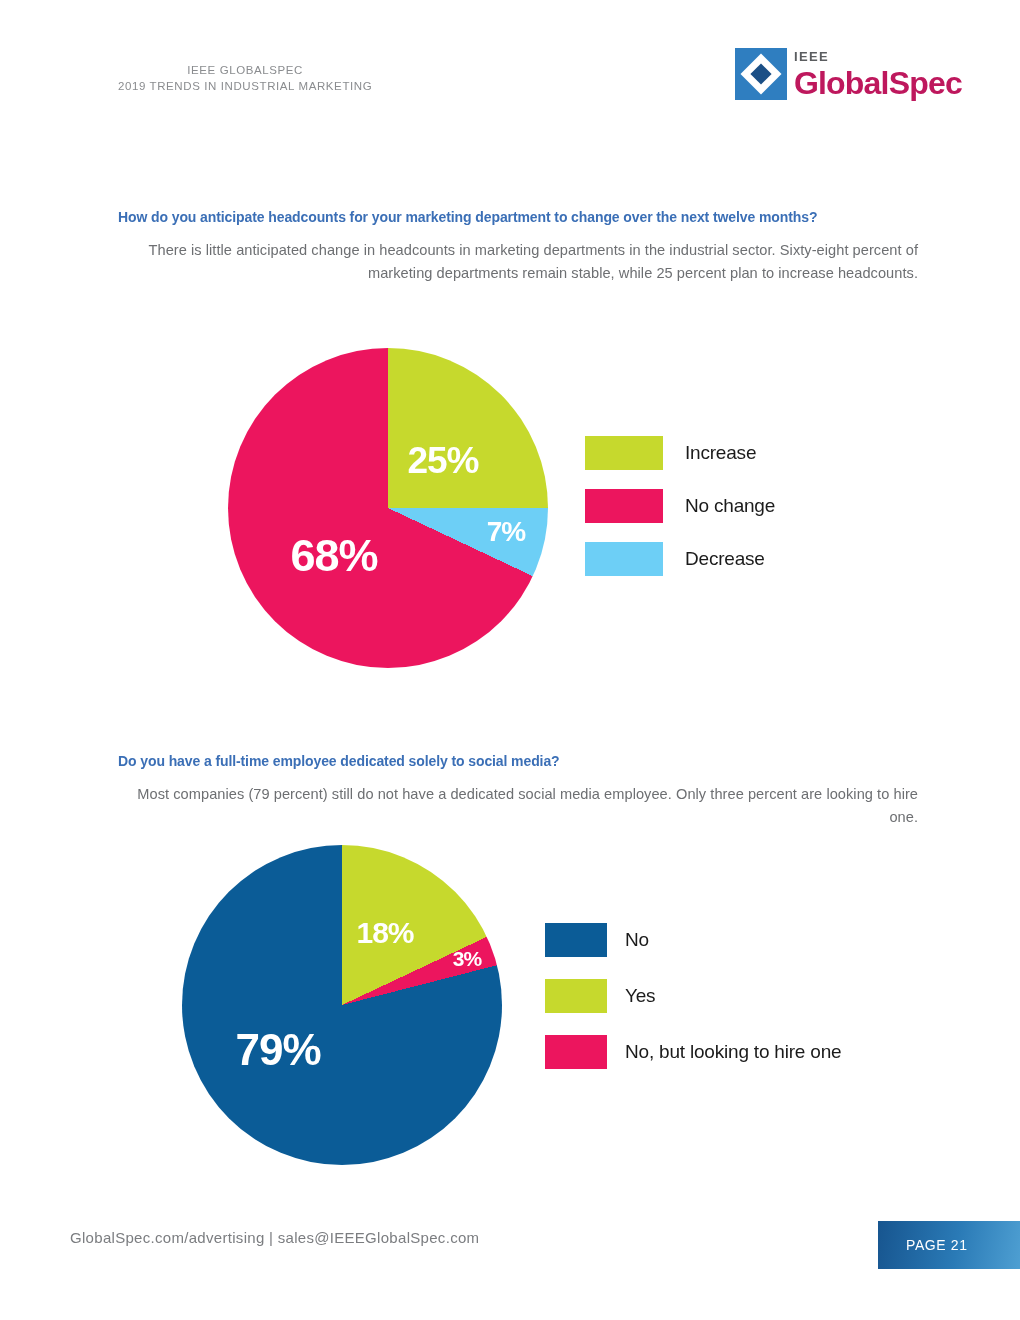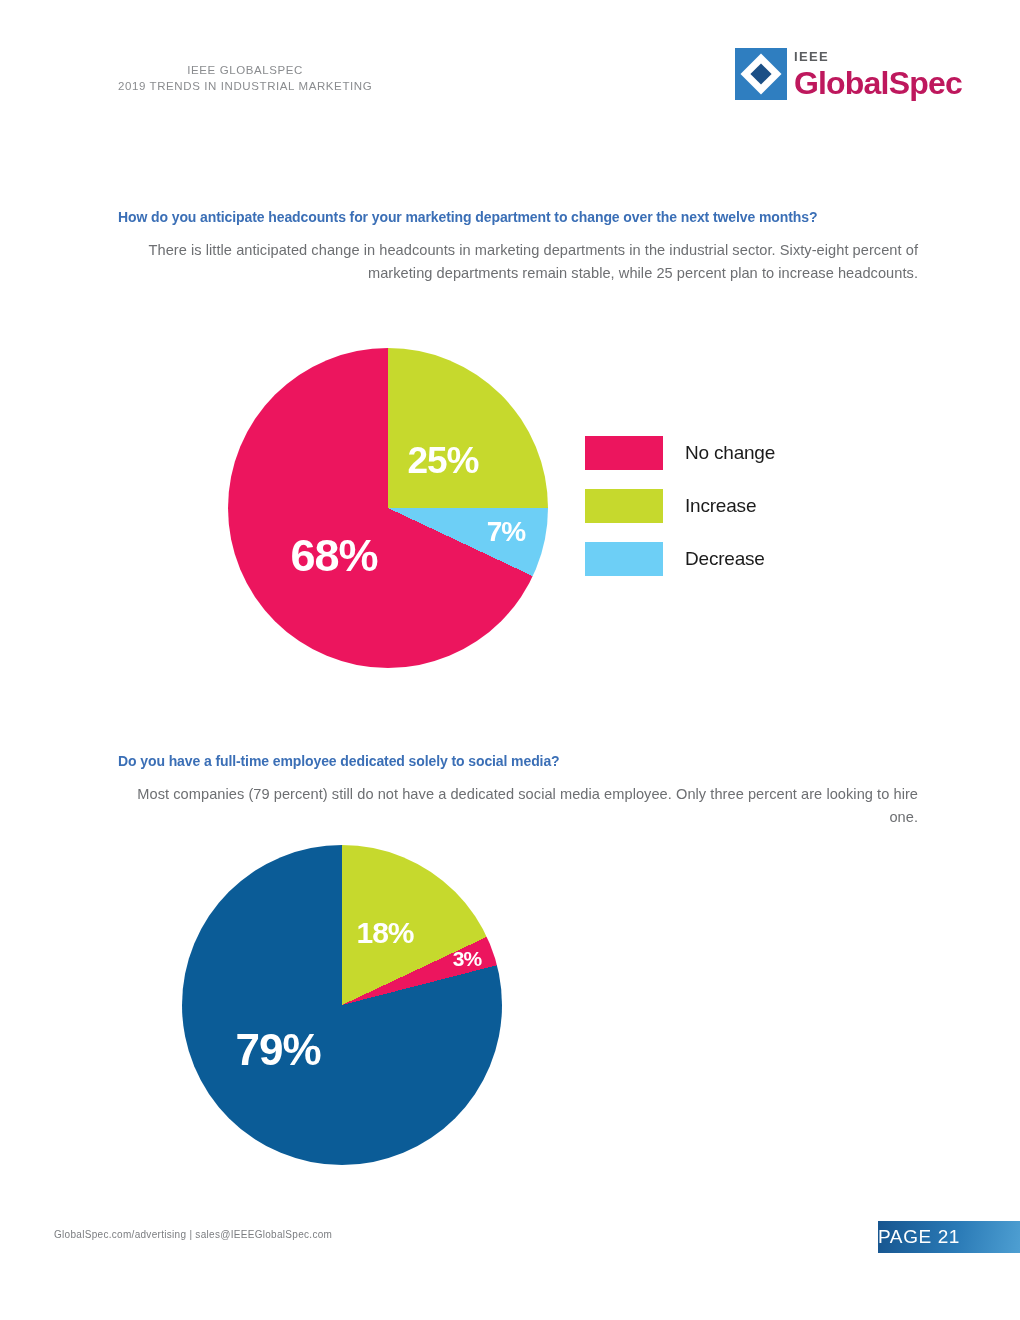--- a/index.html
+++ b/index.html
@@ -136,40 +136,41 @@
     margin-left: 22px;
     font-size: 19px;
     color: #1b1b1b;
     white-space: nowrap;
     letter-spacing: -0.2px;
   }
 
   
   .footer-text {
     position: absolute;
-    left: 54px;
+    left: 70px;
     top: 1229px;
-    font-size: 10px;
+    font-size: 15px;
     color: #7b7d80;
     letter-spacing: 0.3px;
     white-space: nowrap;
     text-align: right;
   }
   .page-badge {
     position: absolute;
     left: 878px;
     top: 1221px;
     width: 142px;
-    height: 32px;
+    height: 48px;
     background: linear-gradient(100deg, #17558f 0%, #2a7ab6 55%, #4e9fd2 100%);
     color: #ffffff;
-    font-size: 19px;
+    font-size: 14px;
     letter-spacing: 0.6px;
     display: flex;
     align-items: center;
+    padding-left: 28px;
     box-sizing: border-box;
   }
 </style>
 </head>
 <body>
 
 <div class="header">
   <div class="header-meta">
     <div>IEEE GLOBALSPEC</div>
     <div>2019 TRENDS IN INDUSTRIAL MARKETING</div>
@@ -197,26 +198,26 @@
                  #c6d92d 0deg 90deg,
                  #6dcff6 90deg 115.2deg,
                  #ec155e 115.2deg 360deg);"></div>
 
   <div class="slice-label" style="left:215px; top:113px; font-size:37px;">25%</div>
   <div class="slice-label" style="left:278px; top:184px; font-size:28px;">7%</div>
   <div class="slice-label" style="left:106px; top:208px; font-size:45px;">68%</div>
 
   <div class="legend" style="left:357px; top:88px;">
     <div class="legend-row" style="margin-bottom:19px;">
+      <span class="legend-swatch" style="background:#c6d92d;"></span>
+      <span class="legend-label">Increase</span>
+    </div>
+    <div class="legend-row" style="margin-bottom:19px;">
       <span class="legend-swatch" style="background:#ec155e;"></span>
       <span class="legend-label">No change</span>
-    </div>
-    <div class="legend-row" style="margin-bottom:19px;">
-      <span class="legend-swatch" style="background:#c6d92d;"></span>
-      <span class="legend-label">Increase</span>
     </div>
     <div class="legend-row">
       <span class="legend-swatch" style="background:#6dcff6;"></span>
       <span class="legend-label">Decrease</span>
     </div>
   </div>
 </div>
 
 <div class="section" style="top:748px;">
   <h2 class="q-title">Do you have a full-time employee dedicated solely to social media?</h2>
@@ -228,16 +229,30 @@
   <div class="pie" style="left:0px; top:0px; width:320px; height:320px;
               background: conic-gradient(
                  #c6d92d 0deg 64.8deg,
                  #ec155e 64.8deg 75.6deg,
                  #0b5c97 75.6deg 360deg);"></div>
 
   <div class="slice-label" style="left:203px; top:88px; font-size:30px;">18%</div>
   <div class="slice-label" style="left:285px; top:114px; font-size:21px;">3%</div>
   <div class="slice-label" style="left:96px; top:205px; font-size:44px;">79%</div>
 
+  <div class="legend" style="left:363px; top:78px;">
+    <div class="legend-row" style="margin-bottom:22px;">
+      <span class="legend-swatch" style="width:62px;background:#0b5c97;"></span>
+      <span class="legend-label" style="margin-left:18px;">No</span>
+    </div>
+    <div class="legend-row" style="margin-bottom:22px;">
+      <span class="legend-swatch" style="width:62px;background:#c6d92d;"></span>
+      <span class="legend-label" style="margin-left:18px;">Yes</span>
+    </div>
+    <div class="legend-row">
+      <span class="legend-swatch" style="width:62px;background:#ec155e;"></span>
+      <span class="legend-label" style="margin-left:18px;">No, but looking to hire one</span>
+    </div>
+  </div>
 </div>
 
 <div class="footer-text">GlobalSpec.com/advertising  |  sales@IEEEGlobalSpec.com</div>
 <div class="page-badge">PAGE 21</div>
 
 </body></html>

